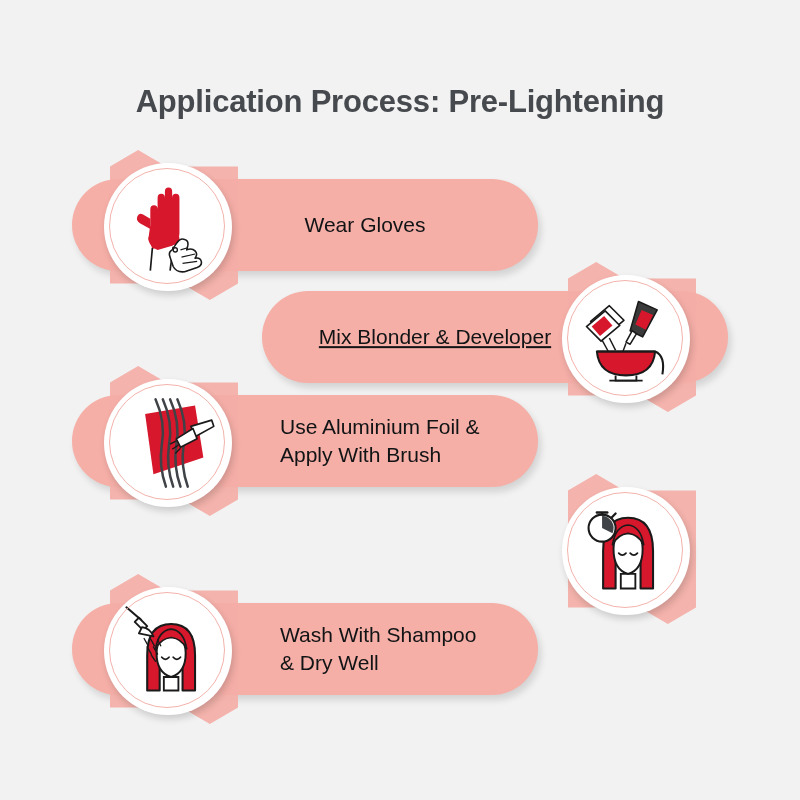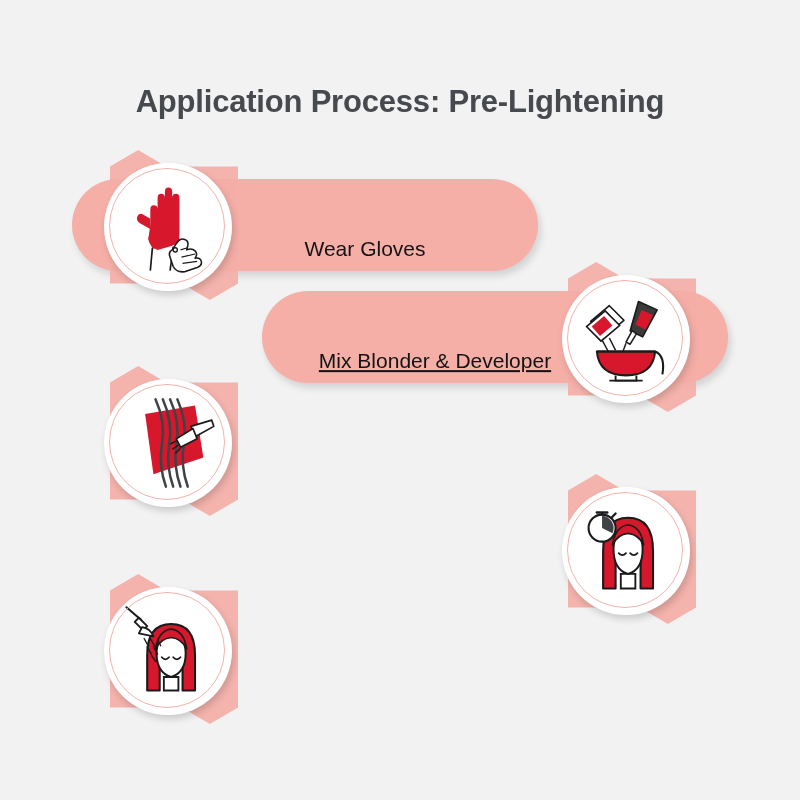--- a/index.html
+++ b/index.html
@@ -57,21 +57,20 @@
 
   
   .bar-label {
     position: absolute;
     top: 50%;
     transform: translateY(-50%);
     font-size: 21px;
     color: #111315;
     line-height: 1.32;
     white-space: pre-line;
-    margin-top: 24px;
   }
   .step.left-badge .bar-label  { left: 208px; }
   .step.right-badge .bar-label { left: 30px; text-decoration: underline; }
   .bar-label.centered {
     left: 0 !important;
     width: 100%;
     text-align: center;
   }
   .step.left-badge  .bar-label.centered { padding-left: 120px; box-sizing: border-box; }
   .step.right-badge .bar-label.centered { padding-right: 120px; box-sizing: border-box; }
@@ -193,20 +192,24 @@
           <path d="M78 62 Q88 66 85 84" stroke="#1a1a1a" stroke-width="2" fill="none"></path>
 
           <path d="M40 85 L40 90 L60 90 L60 85" stroke="#1a1a1a" stroke-width="1.8" fill="none"></path>
           <path d="M34 90 L66 90" stroke="#1a1a1a" stroke-width="1.8" fill="none"></path>
         </svg>
       </div>
     </div>
   </div>
 
   <div class="step left-badge" style="top:366px;">
+    <div class="bar">
+      <div class="bar-label">Use Aluminium Foil &amp;
+Apply With Brush</div>
+    </div>
     <div class="badge">
       <div class="ribbon"></div>
       <div class="circle">
         <svg viewBox="0 0 100 100">
 
           <path d="M28 22 L76 14 L84 64 L36 80 Z" fill="#d6172c"></path>
 
           <path d="M38 8 Q48 30 44 52 Q41 72 48 92" stroke="#3f4246" stroke-width="2.4" fill="none" stroke-linecap="round"></path>
           <path d="M45 8 Q55 30 51 52 Q48 72 55 92" stroke="#3f4246" stroke-width="2.4" fill="none" stroke-linecap="round"></path>
           <path d="M52 8 Q62 30 58 52 Q55 72 62 92" stroke="#3f4246" stroke-width="2.4" fill="none" stroke-linecap="round"></path>
@@ -243,20 +246,24 @@
           <path d="M27 28 L27 16 A12 12 0 0 1 37 33 Z" fill="#3f4246"></path>
           <path d="M22 13 L32 13" stroke="#1a1a1a" stroke-width="2.4" stroke-linecap="round"></path>
           <path d="M27 13 L27 16" stroke="#1a1a1a" stroke-width="2.2"></path>
           <path d="M36 18 L40 14" stroke="#1a1a1a" stroke-width="2.2" stroke-linecap="round"></path>
         </svg>
       </div>
     </div>
   </div>
 
   <div class="step left-badge" style="top:574px;">
+    <div class="bar">
+      <div class="bar-label">Wash With Shampoo
+&amp; Dry Well</div>
+    </div>
     <div class="badge">
       <div class="ribbon"></div>
       <div class="circle">
         <svg viewBox="0 0 100 100">
 
           <path d="M30 54 Q30 24 53 24 Q76 24 76 54 L76 88 L64 88 L64 60 Q64 46 53 42 Q42 46 42 60 L42 88 L30 88 Z" fill="#d6172c" stroke="#1a1a1a" stroke-width="2" stroke-linejoin="round"></path>
 
           <path d="M46 75 L60 75 L60 88 L46 88 Z" fill="#ffffff" stroke="#1a1a1a" stroke-width="1.8"></path>
 
           <path d="M39 52 Q39 36 53 36 Q67 36 67 52 Q67 71 53 75 Q39 71 39 52 Z" fill="#ffffff" stroke="#1a1a1a" stroke-width="1.9"></path>

